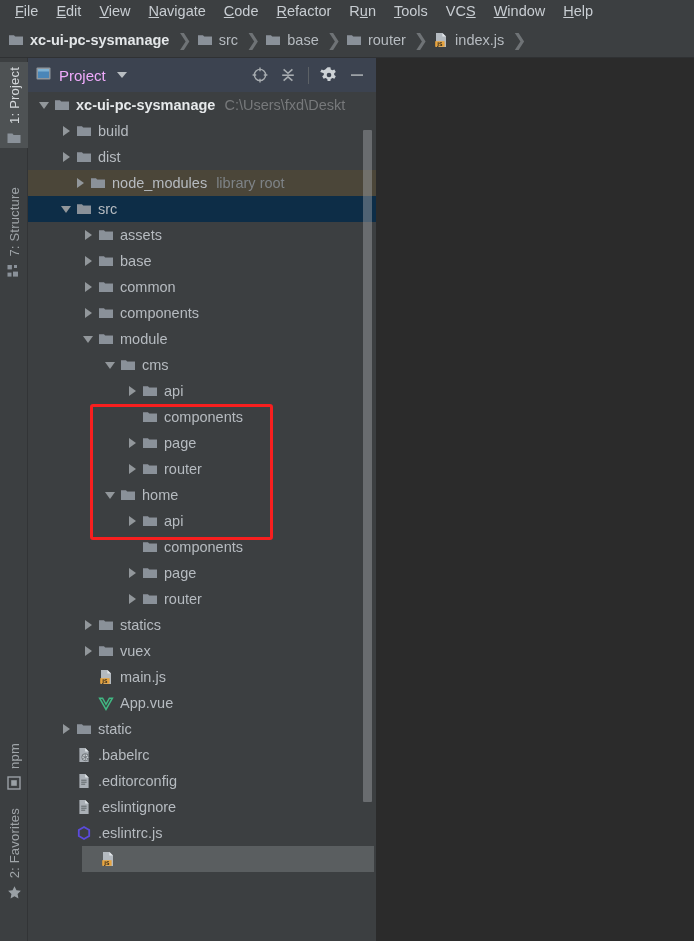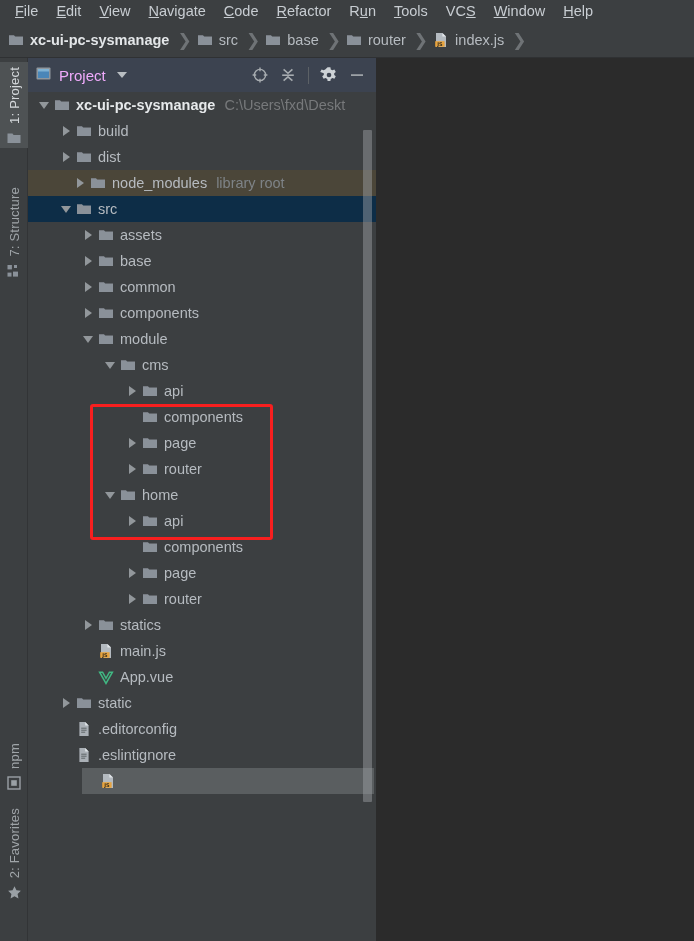--- a/index.html
+++ b/index.html
@@ -538,20 +538,32 @@
           </span>
           <span class="ico" style="display: inline-flex; align-items: center;">
             <svg width="16" height="16" viewBox="0 0 16 16">
               <path d="M1 3.2h5l1.3 1.5H15V13H1z" fill="#8a9199"></path>
               <path d="M1 4.7h14V13H1z" fill="#8a9199"></path>
             </svg>
           </span>
           <span class="label">statics</span>
         </div>
         <div class="row" style="padding-left: 52px;">
+          <span class="arrow">
+            <span class="tri-right"></span>
+          </span>
+          <span class="ico" style="display: inline-flex; align-items: center;">
+            <svg width="16" height="16" viewBox="0 0 16 16">
+              <path d="M1 3.2h5l1.3 1.5H15V13H1z" fill="#8a9199"></path>
+              <path d="M1 4.7h14V13H1z" fill="#8a9199"></path>
+            </svg>
+          </span>
+          <span class="label">vuex</span>
+        </div>
+        <div class="row" style="padding-left: 52px;">
           <span class="arrow"></span>
           <span class="ico" style="display: inline-flex; align-items: center;">
             <svg width="16" height="16" viewBox="0 0 16 16">
               <path d="M3 1h6.4L13 4.6V15H3z" fill="#b4bac0"></path>
               <path d="M9.4 1L13 4.6H9.4z" fill="#e3e7ea"></path>
               <rect x="2.2" y="9.2" width="9.4" height="5.6" fill="#e8a33d"></rect>
               <text x="6.9" y="13.6" font-family="DejaVu Sans" font-size="5" font-weight="bold" fill="#3b3222" text-anchor="middle">JS</text>
             </svg>
           </span>
           <span class="label">main.js</span>
@@ -576,35 +588,56 @@
             </svg>
           </span>
           <span class="label">static</span>
         </div>
         <div class="row" style="padding-left: 30px;">
           <span class="arrow"></span>
           <span class="ico" style="display: inline-flex; align-items: center;">
             <svg width="16" height="16" viewBox="0 0 16 16">
               <path d="M3.4 1h5.8L12.6 4.4V15H3.4z" fill="#aab0b6"></path>
               <path d="M9.2 1l3.4 3.4H9.2z" fill="#e0e4e7"></path>
-              <path d="M5.2 7.2h5.4M5.2 9.2h5.4M5.2 11.2h4" stroke="#5e6468" stroke-width="1"></path>
-            </svg>
-          </span>
-          <span class="label">.editorconfig</span>
+              <circle cx="9.3" cy="10.2" r="3.5" fill="#cfd4d8" stroke="#6d7377" stroke-width="1"></circle>
+              <path d="M9.3 7.1v6.2M6.5 8.7l5.6 3.1M6.5 11.8l5.6-3.1" stroke="#6d7377" stroke-width="0.9"></path>
+            </svg>
+          </span>
+          <span class="label">.babelrc</span>
         </div>
         <div class="row" style="padding-left: 30px;">
           <span class="arrow"></span>
           <span class="ico" style="display: inline-flex; align-items: center;">
             <svg width="16" height="16" viewBox="0 0 16 16">
               <path d="M3.4 1h5.8L12.6 4.4V15H3.4z" fill="#aab0b6"></path>
               <path d="M9.2 1l3.4 3.4H9.2z" fill="#e0e4e7"></path>
               <path d="M5.2 7.2h5.4M5.2 9.2h5.4M5.2 11.2h4" stroke="#5e6468" stroke-width="1"></path>
             </svg>
           </span>
+          <span class="label">.editorconfig</span>
+        </div>
+        <div class="row" style="padding-left: 30px;">
+          <span class="arrow"></span>
+          <span class="ico" style="display: inline-flex; align-items: center;">
+            <svg width="16" height="16" viewBox="0 0 16 16">
+              <path d="M3.4 1h5.8L12.6 4.4V15H3.4z" fill="#aab0b6"></path>
+              <path d="M9.2 1l3.4 3.4H9.2z" fill="#e0e4e7"></path>
+              <path d="M5.2 7.2h5.4M5.2 9.2h5.4M5.2 11.2h4" stroke="#5e6468" stroke-width="1"></path>
+            </svg>
+          </span>
           <span class="label">.eslintignore</span>
+        </div>
+        <div class="row" style="padding-left: 30px;">
+          <span class="arrow"></span>
+          <span class="ico" style="display: inline-flex; align-items: center;">
+            <svg width="16" height="16" viewBox="0 0 16 16">
+              <path d="M8 2l5.2 3v6L8 14l-5.2-3V5z" fill="none" stroke="#5b4bdc" stroke-width="1.8"></path>
+            </svg>
+          </span>
+          <span class="label">.eslintrc.js</span>
         </div>
         <div class="row hov" style="padding-left: 0px; background: rgb(90, 94, 96); width: 292px; margin-left: 54px;">
           <span class="arrow"></span>
           <span class="ico" style="display: inline-flex; align-items: center;">
             <svg width="16" height="16" viewBox="0 0 16 16">
               <path d="M3 1h6.4L13 4.6V15H3z" fill="#b4bac0"></path>
               <path d="M9.4 1L13 4.6H9.4z" fill="#e3e7ea"></path>
               <rect x="2.2" y="9.2" width="9.4" height="5.6" fill="#e8a33d"></rect>
               <text x="6.9" y="13.6" font-family="DejaVu Sans" font-size="5" font-weight="bold" fill="#3b3222" text-anchor="middle">JS</text>
             </svg>

